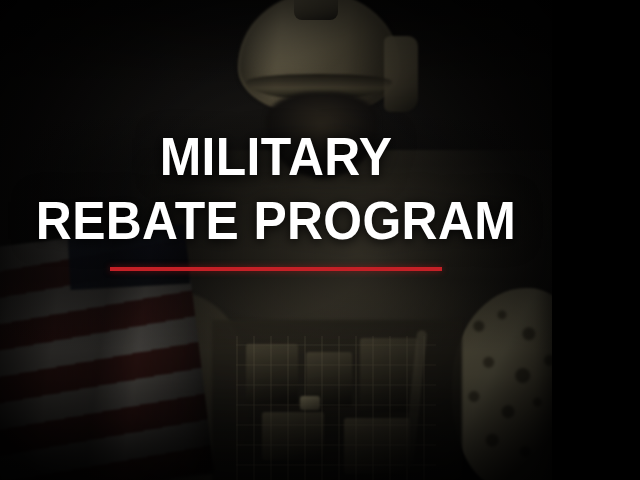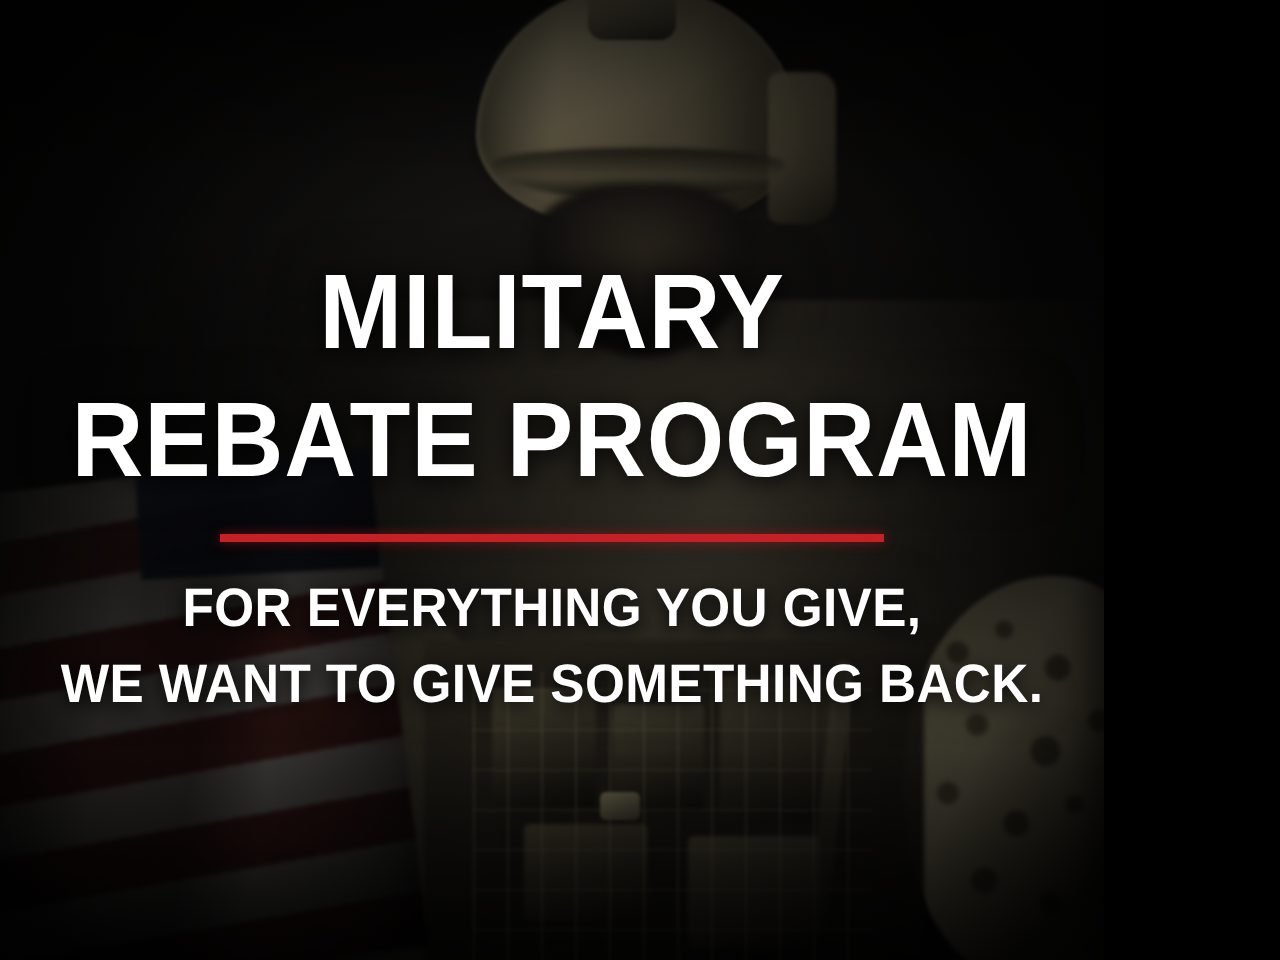--- a/index.html
+++ b/index.html
@@ -326,19 +326,15 @@
 
   <div class="overlay">
 
     <h1 class="headline">
       <span class="l1">MILITARY</span>
       <span class="l2">REBATE PROGRAM</span>
     </h1>
 
     <div class="divider" style="background: rgb(196, 32, 38);"></div>
 
-    <h2 class="subhead">
-      <span class="sl1">FOR EVERYTHING YOU GIVE,</span>
-      <span class="sl2">WE WANT TO GIVE SOMETHING BACK.</span>
-    </h2>
 
   </div>
 </div>
 
 </body></html>

